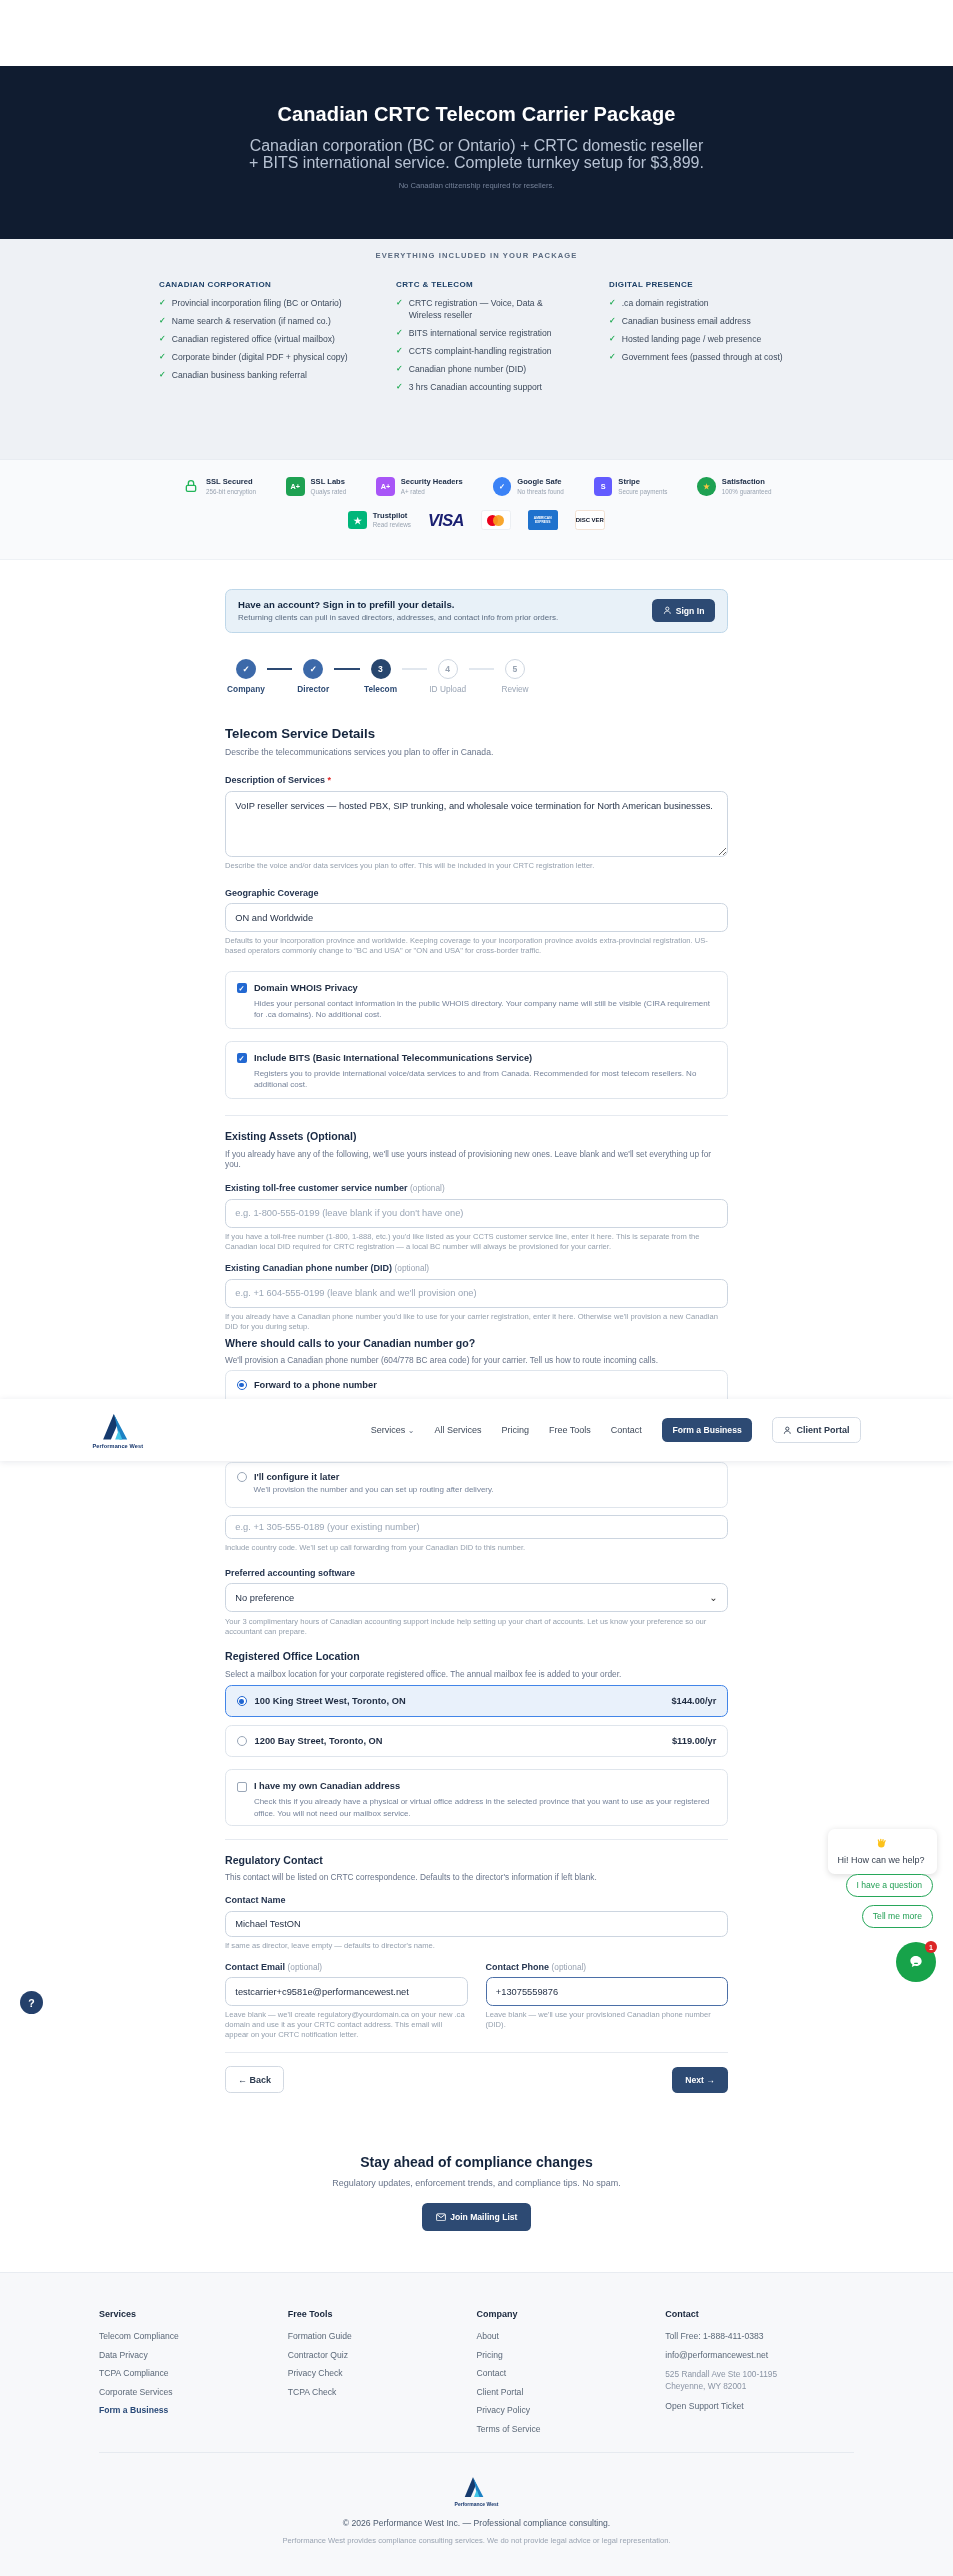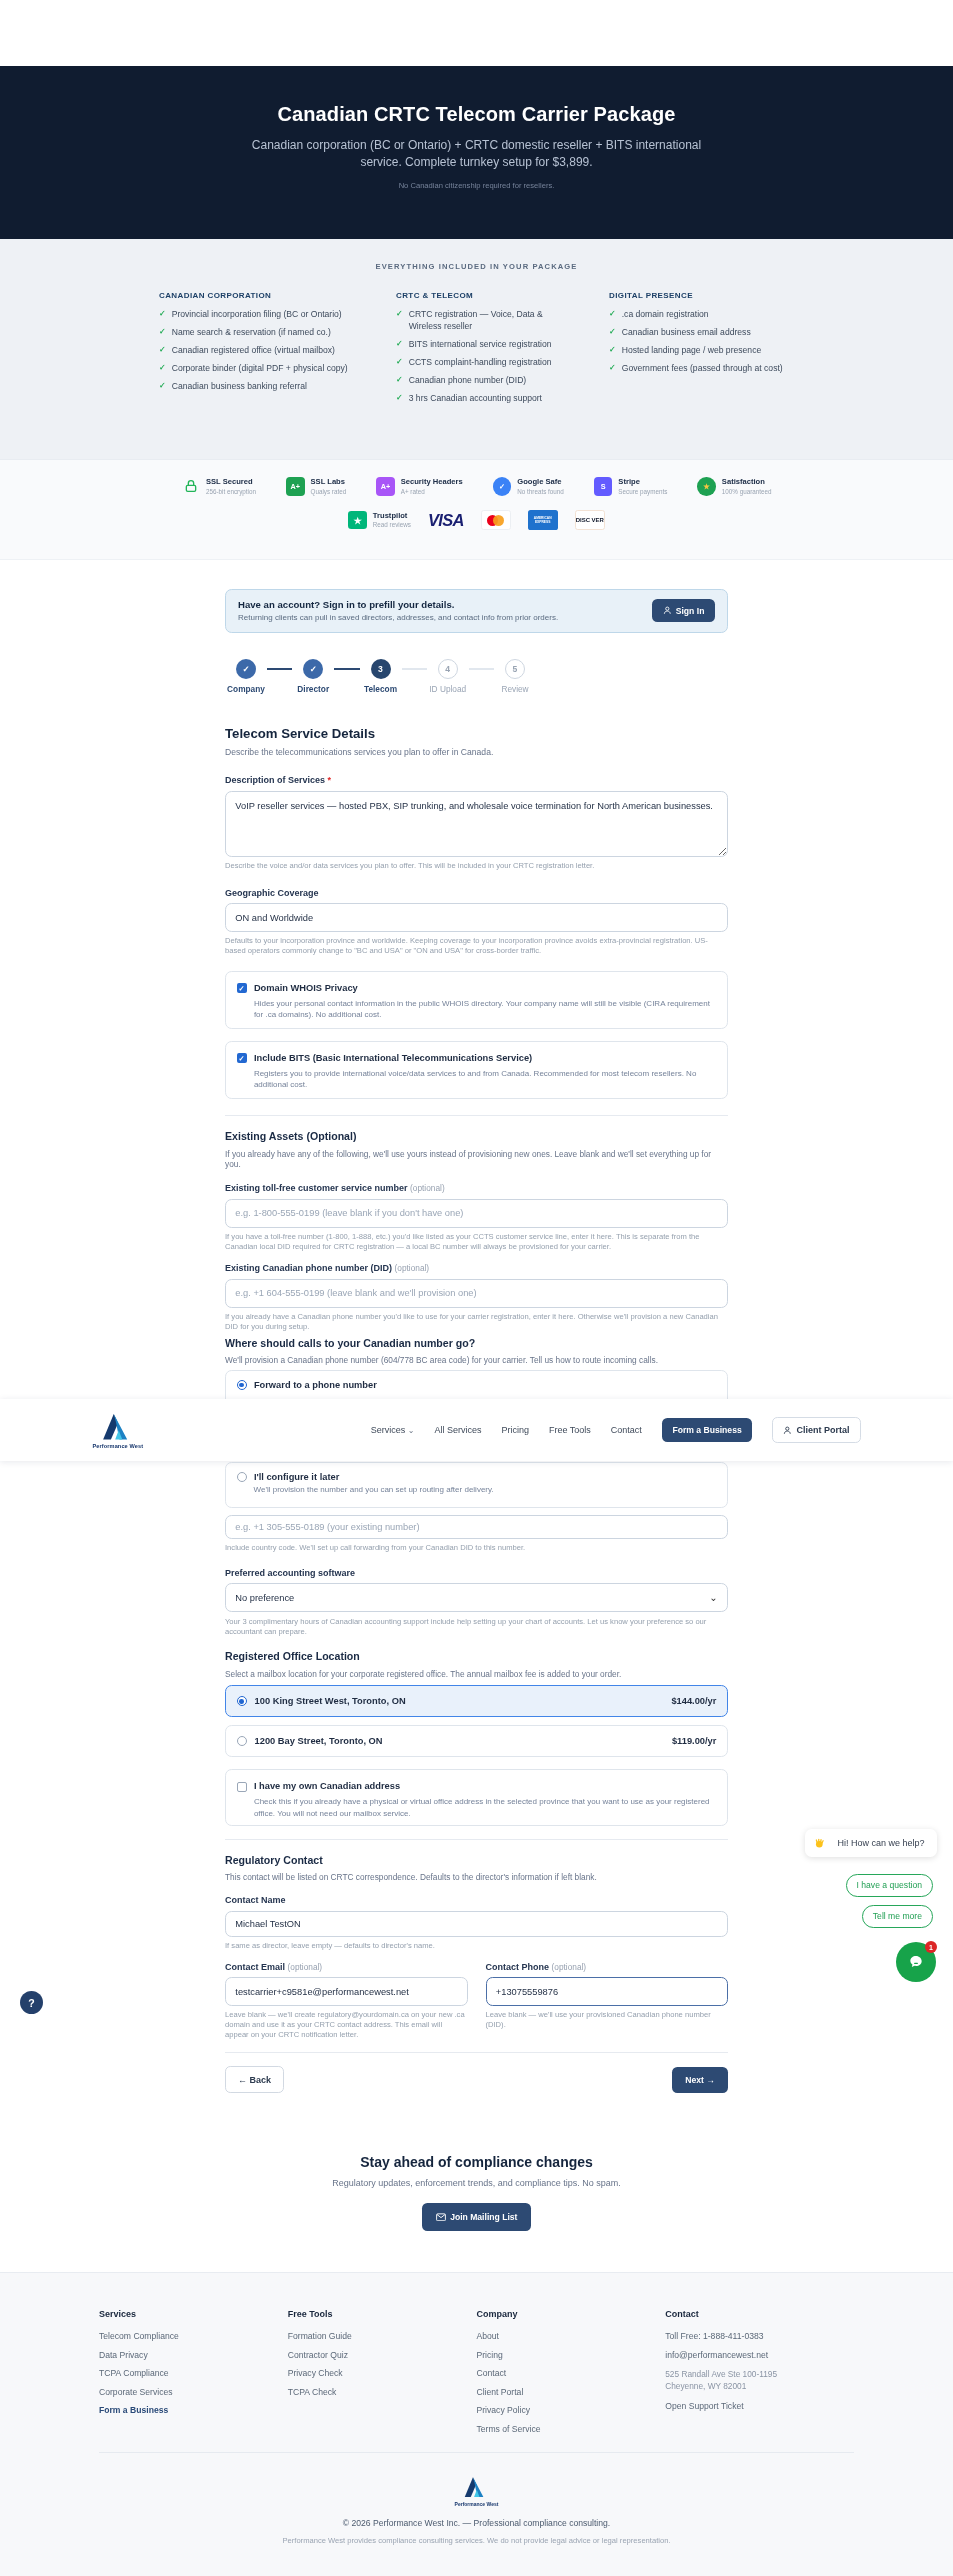--- a/index.html
+++ b/index.html
@@ -3,25 +3,25 @@
 <meta charset="utf-8">
 <style>
   * { box-sizing: border-box; margin: 0; padding: 0; }
   body { font-family: "Liberation Sans", sans-serif; background: #fff; color: #1f2c42; }
   .page { position: relative; width: 953px; height: 2576px; margin: 0 auto; background: #fff; overflow: hidden; }
 
   
   .top-spacer { height: 66px; background: #fff; }
   .hero { height: 173px; background: #101c30; text-align: center; padding-top: 37px; }
   .hero h1 { color: #fff; font-size: 20px; font-weight: 800; letter-spacing: 0.1px; }
-  .hero .sub { margin: 10.6px auto 0; max-width: 463px; color: #b7c2d3; font-size: 12px; line-height: 17px; }
+  .hero .sub { margin: 10.6px auto 0; max-width: 463px; color: #b7c2d3; font-size: 16px; line-height: 17px; }
   .hero .note { margin-top: 10.6px; color: #76839a; font-size: 7.6px; }
 
   
-  .includes { height: 220px; background: #eef1f5; padding-top: 23px; }
+  .includes { height: 220px; background: #eef1f5; padding-top: 12px; }
   .includes .eyebrow { text-align: center; color: #5b6b80; font-size: 7.6px; font-weight: 700; letter-spacing: 1.1px; }
   .inc-cols { display: flex; justify-content: center; gap: 38px; margin-top: 20px; }
   .inc-col h4 { color: #1d4067; font-size: 8px; font-weight: 800; letter-spacing: 0.4px; margin-bottom: 8px; }
   .inc-col ul { list-style: none; }
   .inc-col li { display: flex; gap: 6px; font-size: 8.6px; line-height: 12px; color: #3d4a5c; margin-bottom: 6px; }
   .inc-col .chk { color: #1faa53; font-weight: 700; font-size: 8px; line-height: 12px; }
   .w300 { width: 199px; } .w265 { width: 175px; } .w280 { width: 185px; }
 
   
   .badges { height: 101px; background: #f9fafc; border-top: 0.7px solid #e8ecf1; border-bottom: 0.7px solid #eef1f5; padding-top: 17px; }
@@ -128,21 +128,21 @@
   .fc a { display: block; font-size: 8.6px; color: #5b6878; margin-bottom: 8.6px; text-decoration: none; cursor: pointer; }
   .fc a.hl { color: #2a4a78; font-weight: 700; }
   .fc .addr { font-size: 8.3px; color: #8a94a4; line-height: 12px; margin-bottom: 8.6px; }
   .foot-div { width: 755px; margin: 9.3px auto 0; border-top: 0.7px solid #e6eaf0; }
   .foot-brand { text-align: center; margin-top: 22.5px; }
   .foot-brand .b-name { font-size: 5px; font-weight: 800; color: #15356b; margin-top: 0.7px; }
   .copyright { text-align: center; margin-top: 10.6px; font-size: 8.6px; color: #4b5a6e; }
   .disclaimer { text-align: center; margin-top: 8.6px; font-size: 7.6px; color: #9aa4b2; }
 
   
-  .chat-greet { position: absolute; top: 1829px; right: 16.5px; background: #fff; border-radius: 6.6px; box-shadow: 0 1.3px 6.6px rgba(0,0,0,.13); padding: 8.6px 12px 8.6px 9.3px; display: flex; align-items: center; gap: 13px; font-size: 9px; color: #374151; z-index: 50; }
+  .chat-greet { position: absolute; top: 1829px; right: 16.5px; background: #fff; border-radius: 6.6px; box-shadow: 0 1.3px 6.6px rgba(0,0,0,.13); padding: 8.6px 12px 8.6px 9.3px; display: flex; align-items: center; gap: 7px; font-size: 9px; color: #374151; z-index: 50; flex-direction: column; }
   .chat-q { position: absolute; right: 20px; background: #fff; border: 1px solid #27a75a; color: #23a055; border-radius: 11.3px; font-size: 8.6px; padding: 5.3px 10px; font-family: inherit; cursor: pointer; z-index: 50; }
   .chat-q.q1 { top: 1874px; } .chat-q.q2 { top: 1905px; }
   .chat-bubble { position: absolute; top: 1942px; right: 17px; width: 40px; height: 40px; border-radius: 50%; background: #17a34a; z-index: 50; cursor: pointer; display: flex; align-items: center; justify-content: center; }
   .chat-badge { position: absolute; top: -1.3px; right: -1.3px; width: 12.6px; height: 12.6px; border-radius: 50%; background: #dc2626; color: #fff; font-size: 7px; font-weight: 700; display: flex; align-items: center; justify-content: center; }
   .help-fab { position: absolute; top: 1991px; left: 20px; width: 23px; height: 23px; border-radius: 50%; background: #24406b; color: #fff; font-size: 10.6px; font-weight: 700; display: flex; align-items: center; justify-content: center; z-index: 50; cursor: pointer; }
 </style>
 </head>
 <body>
 
 <div class="page">

